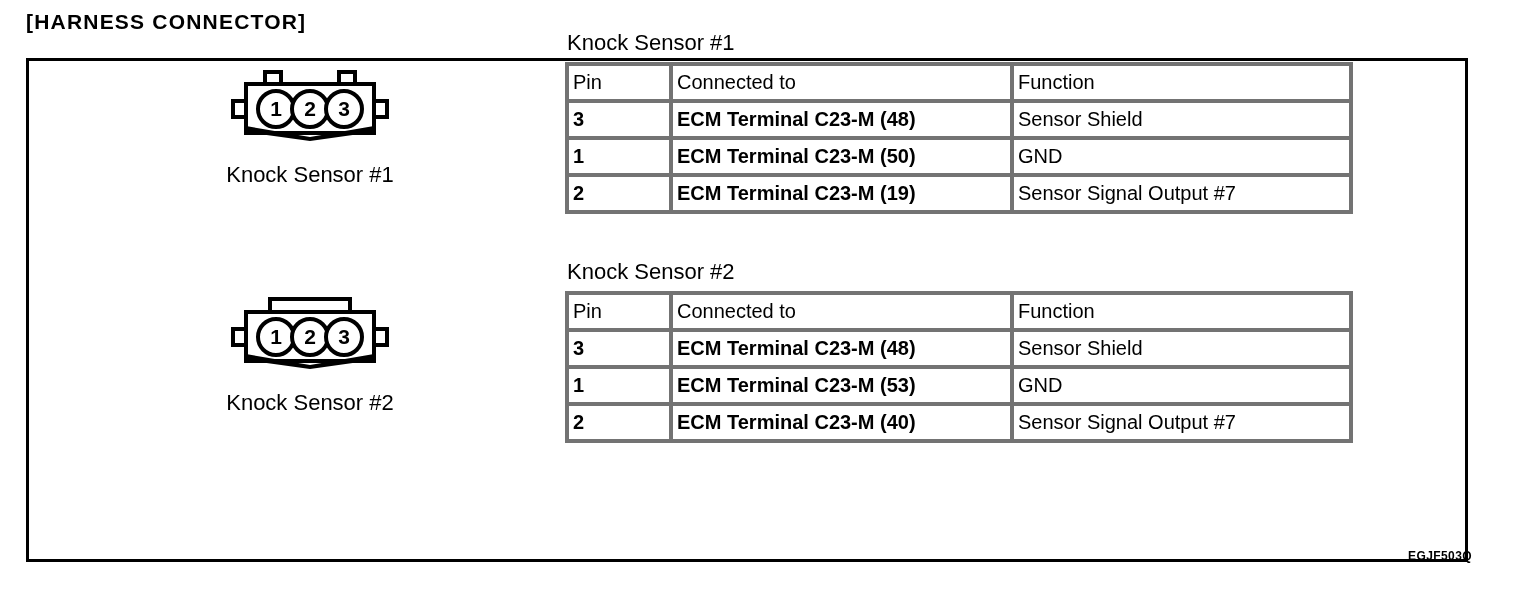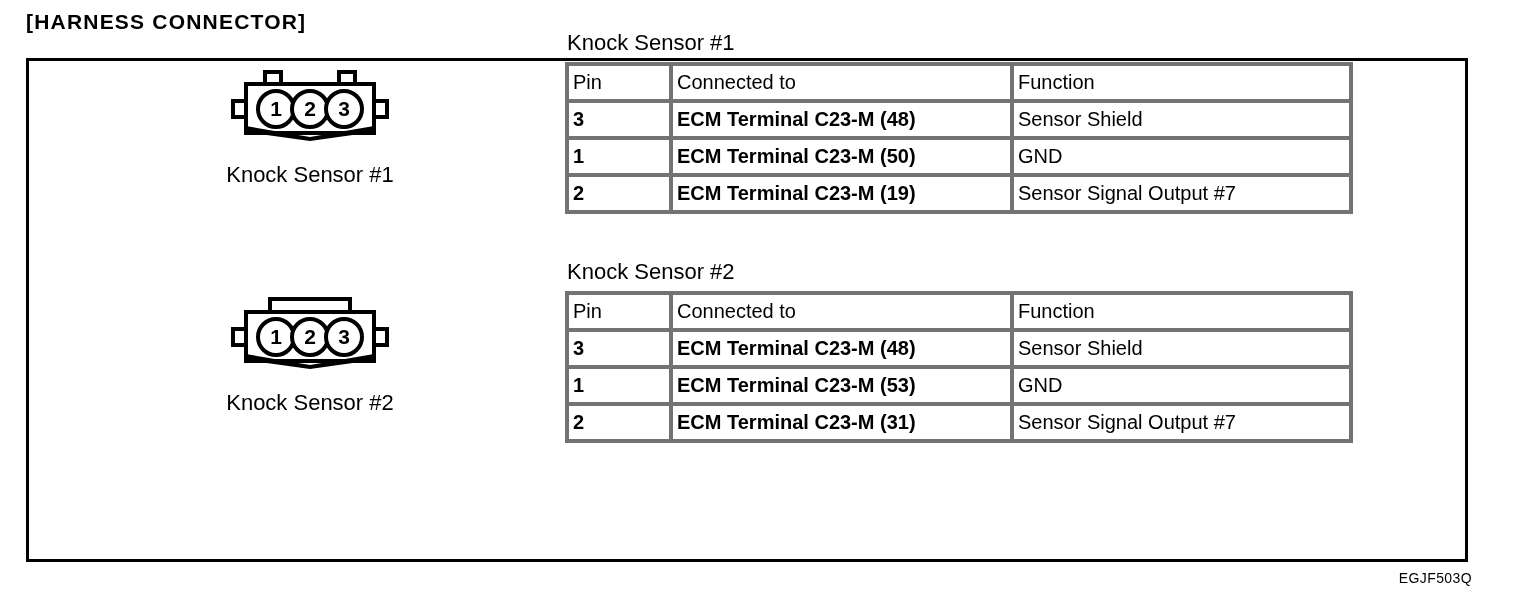--- a/index.html
+++ b/index.html
@@ -181,23 +181,23 @@
   table.pin-table tbody td.conn-cell { font-weight: bold; border-radius: 6px; }
   table.pin-table tbody td.func-cell { font-weight: normal; }
   col.c-pin  { width: 104px; }
   col.c-conn { width: 341px; }
   col.c-func { width: 339px; }
 
   
   .figure-code {
     position: absolute;
     right: 48px;
-    top: 570px;
-    font-size: 14px;
-    font-weight: normal;
+    top: 549px;
+    font-size: 12px;
+    font-weight: bold;
     letter-spacing: 0.4px;
   }
 </style>
 </head>
 <body>
 
 <div class="section-title">[HARNESS CONNECTOR]</div>
 
 <div class="frame"></div>
 
@@ -298,20 +298,20 @@
         <td class="conn-cell">ECM Terminal C23-M (48)</td>
         <td class="func-cell">Sensor Shield</td>
       </tr>
       <tr>
         <td class="pin-cell">1</td>
         <td class="conn-cell">ECM Terminal C23-M (53)</td>
         <td class="func-cell">GND</td>
       </tr>
       <tr>
         <td class="pin-cell">2</td>
-        <td class="conn-cell">ECM Terminal C23-M (31)</td>
+        <td class="conn-cell">ECM Terminal C23-M (40)</td>
         <td class="func-cell">Sensor Signal Output #7</td>
       </tr>
     </tbody>
   </table>
 </div>
 
 <div class="figure-code">EGJF503Q</div>
 
 </body></html>

